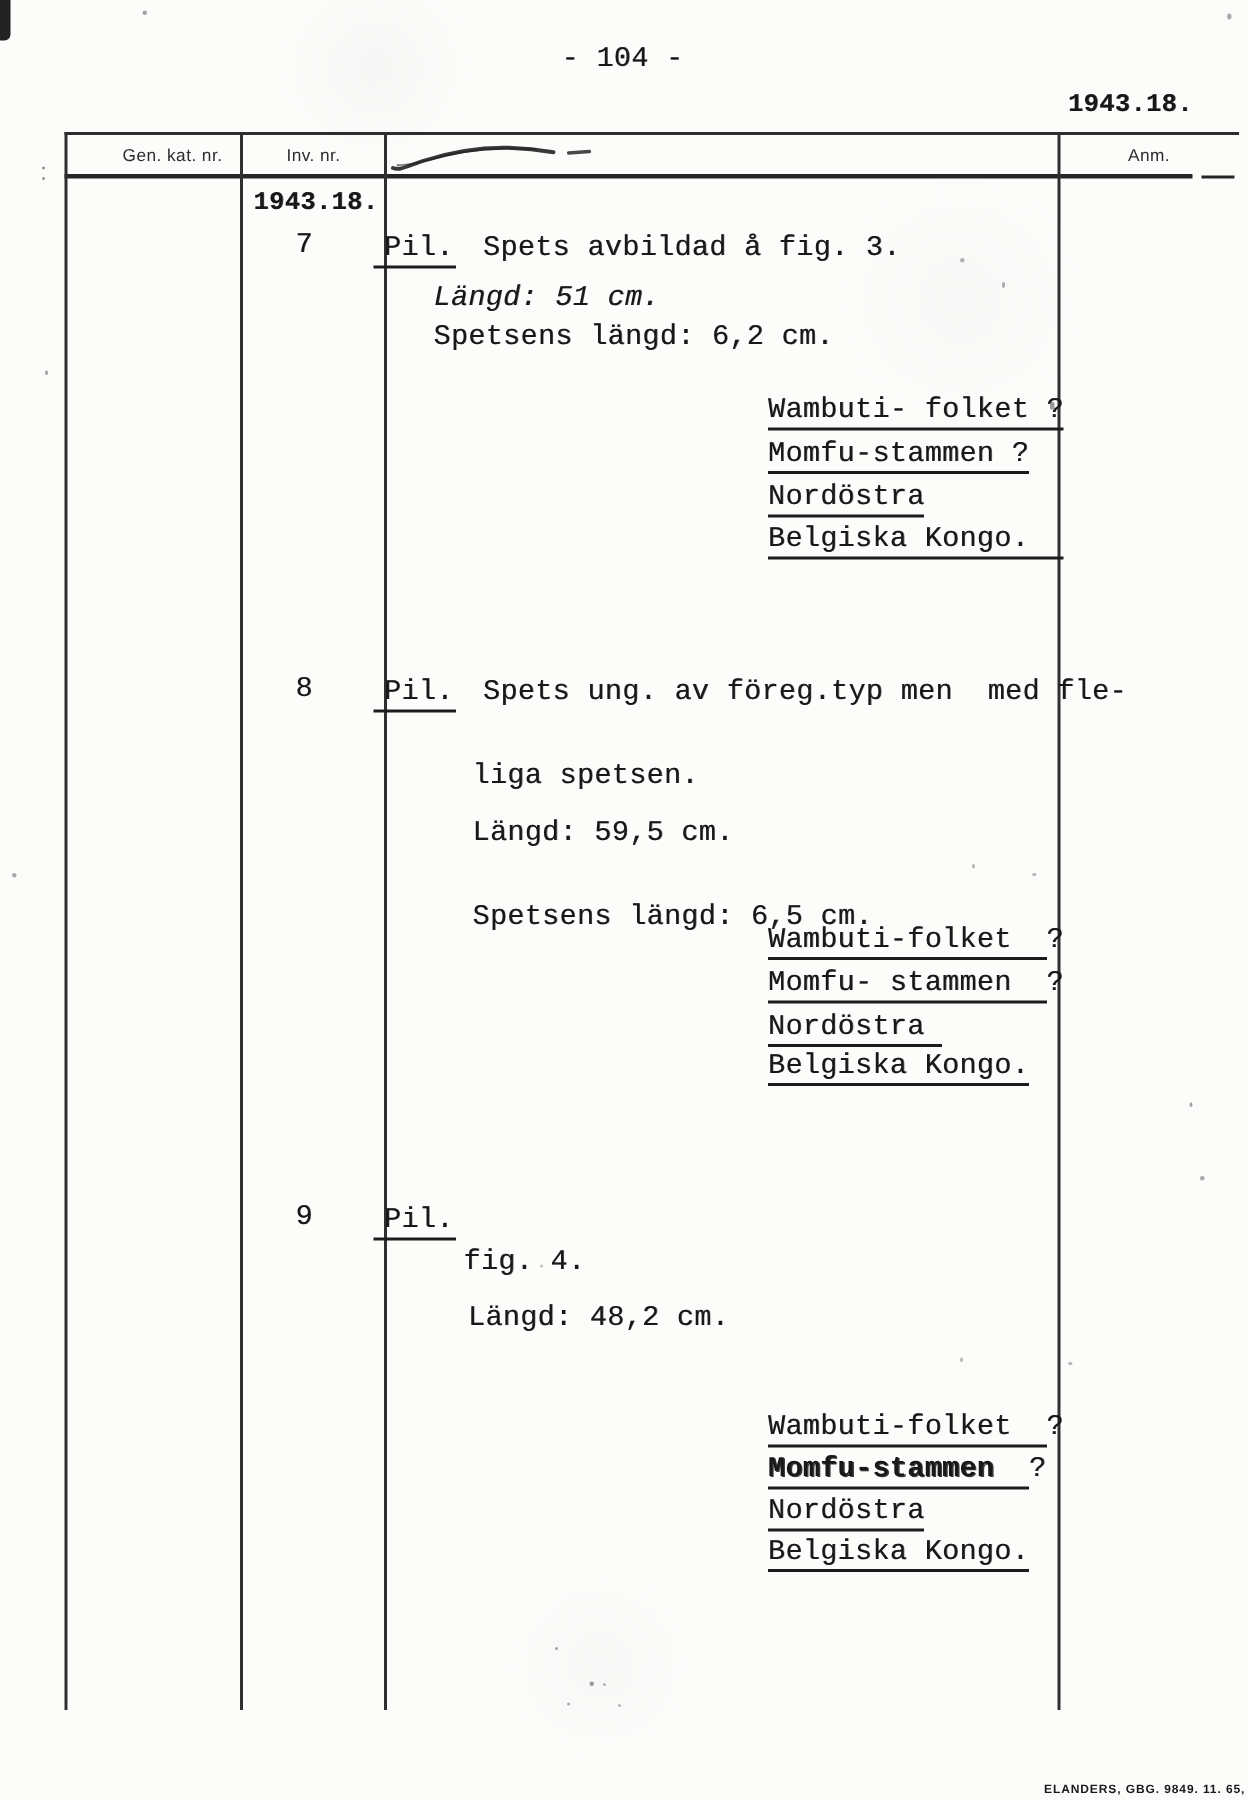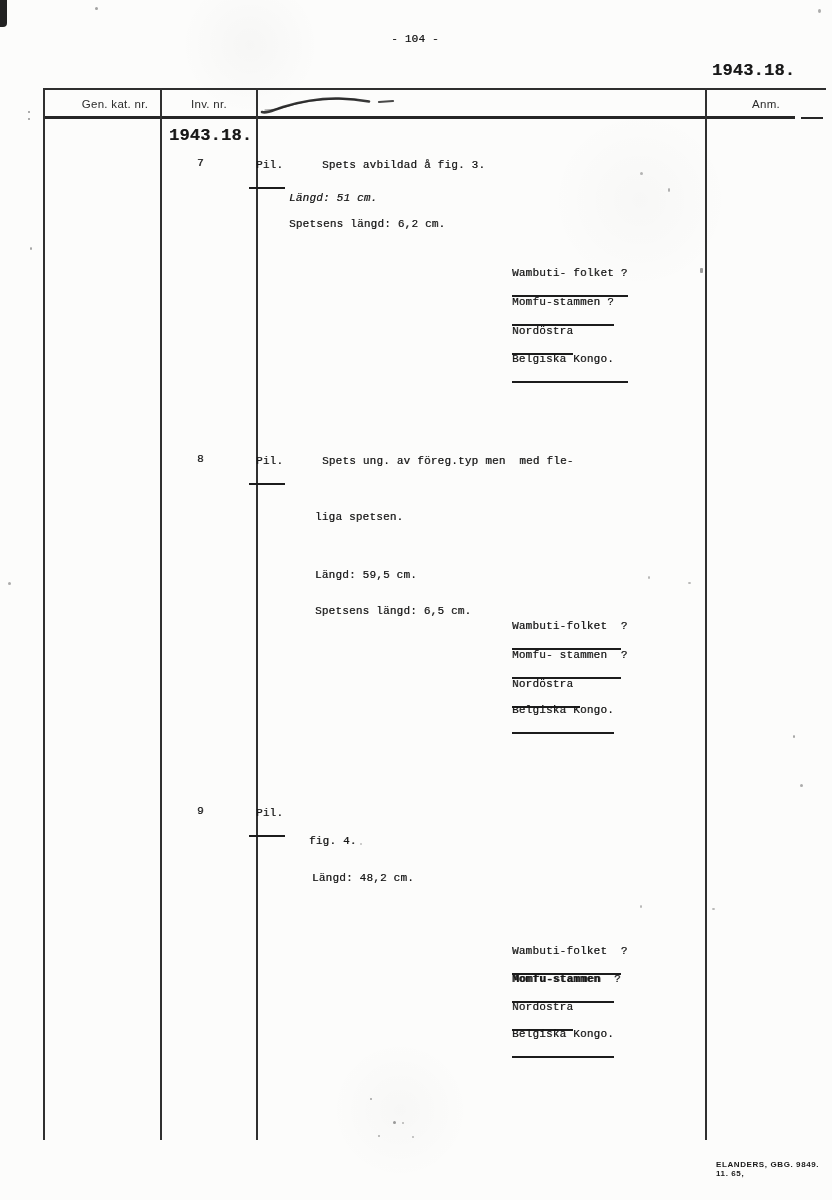--- a/index.html
+++ b/index.html
@@ -12,29 +12,29 @@
     background-image:
       radial-gradient(circle at 250px 45px, rgba(0,0,0,0.025), transparent 70px),
       radial-gradient(circle at 640px 200px, rgba(0,0,0,0.02), transparent 90px),
       radial-gradient(circle at 400px 1110px, rgba(0,0,0,0.02), transparent 70px);
     overflow:hidden;
     font-family:"Liberation Mono","DejaVu Sans Mono",monospace;
     color:#161616;
   }
   .tw {
     position:absolute;
-    font-size:11px;
+    font-size:19px;
     line-height:22px;
     white-space:pre;
     color:#181818;
     text-shadow:0.4px 0.3px 0 rgba(10,10,10,0.55);
     letter-spacing:0.2px;
   }
   .bold { font-weight:bold; }
-  .u { border-bottom:2px solid #1c1c1c; padding-bottom:16px; white-space:pre; }
+  .u { border-bottom:2px solid #1c1c1c; padding-bottom:1px; white-space:pre; }
   .pil .u { padding-left:7px; padding-right:2px; }
   .overtype { font-weight:bold; text-shadow:0.9px 0.4px 0 rgba(10,10,10,0.8); }
   .formlabel {
     position:absolute;
     font-family:"Liberation Sans","DejaVu Sans",sans-serif;
     font-size:11.5px; color:#2b2b2b; letter-spacing:0.3px;
     text-align:center;
   }
   .hline { position:absolute; background:#262626; }
   .vline { position:absolute; background:#303030; }
@@ -81,39 +81,39 @@
 
   <div class="tw" style="left:512px;top:262px;"><span class="u">Wambuti- folket ?</span><span></span></div>
   <div class="tw" style="left:512px;top:291px;"><span class="u">Momfu-stammen ?</span><span></span></div>
   <div class="tw" style="left:512px;top:320px;"><span class="u">Nordöstra</span><span></span></div>
   <div class="tw" style="left:512px;top:348px;"><span class="u">Belgiska Kongo.  </span><span></span></div>
 
   <div class="tw" style="left:197px;top:448px;">8</div>
   <div class="tw pil" style="left:249px;top:450px;"><span class="u">Pil.</span></div>
   <div class="tw" style="left:322px;top:450px;">Spets ung. av föreg.typ men  med fle-</div>
   <div class="tw" style="left:315px;top:506px;">liga spetsen.</div>
-  <div class="tw" style="left:315px;top:544px;margin-top:20px;">Längd: 59,5 cm.</div>
+  <div class="tw" style="left:315px;top:544px;">Längd: 59,5 cm.</div>
   <div class="tw" style="left:315px;top:572px;margin-top:28px;">Spetsens längd: 6,5 cm.</div>
 
   <div class="tw" style="left:512px;top:615px;"><span class="u">Wambuti-folket  </span><span>?</span></div>
   <div class="tw" style="left:512px;top:644px;"><span class="u">Momfu- stammen  </span><span>?</span></div>
   <div class="tw" style="left:512px;top:673px;"><span class="u">Nordöstra </span><span></span></div>
   <div class="tw" style="left:512px;top:699px;"><span class="u">Belgiska Kongo.</span><span></span></div>
 
   <div class="tw" style="left:197px;top:800px;">9</div>
   <div class="tw pil" style="left:249px;top:802px;"><span class="u">Pil.</span></div>
   <div class="tw" style="left:309px;top:830px;">fig. 4.</div>
   <div class="tw" style="left:312px;top:867px;">Längd: 48,2 cm.</div>
 
   <div class="tw" style="left:512px;top:940px;"><span class="u">Wambuti-folket  </span><span>?</span></div>
   <div class="tw" style="left:512px;top:968px;"><span class="u overtype">Momfu-stammen  </span><span>?</span></div>
   <div class="tw" style="left:512px;top:996px;"><span class="u">Nordöstra</span><span></span></div>
   <div class="tw" style="left:512px;top:1023px;"><span class="u">Belgiska Kongo.</span><span></span></div>
 
-  <div class="printer" style="left:696px;top:1160px;margin-left:20px;">ELANDERS, GBG. 9849. 11. 65,</div>
+  <div class="printer" style="left:696px;top:1188px;">ELANDERS, GBG. 9849. 11. 65,</div>
 
   <div style="position:absolute;left:0;top:0;width:7px;height:27px;background:#222;border-radius:0 0 4px 0;"></div>
   <div class="speck" style="left:95px;top:7px;width:3px;height:3px;opacity:.5;"></div>
   <div class="speck" style="left:818px;top:9px;width:3px;height:4px;opacity:.45;"></div>
   <div class="speck" style="left:28px;top:111px;width:2px;height:2px;opacity:.6;"></div>
   <div class="speck" style="left:28px;top:118px;width:2px;height:2px;opacity:.6;"></div>
   <div class="speck" style="left:30px;top:247px;width:2px;height:3px;opacity:.5;"></div>
   <div class="speck" style="left:640px;top:172px;width:3px;height:3px;opacity:.4;"></div>
   <div class="speck" style="left:668px;top:188px;width:2px;height:4px;opacity:.45;"></div>
   <div class="speck" style="left:700px;top:268px;width:3px;height:5px;opacity:.55;border-radius:1px;"></div>

